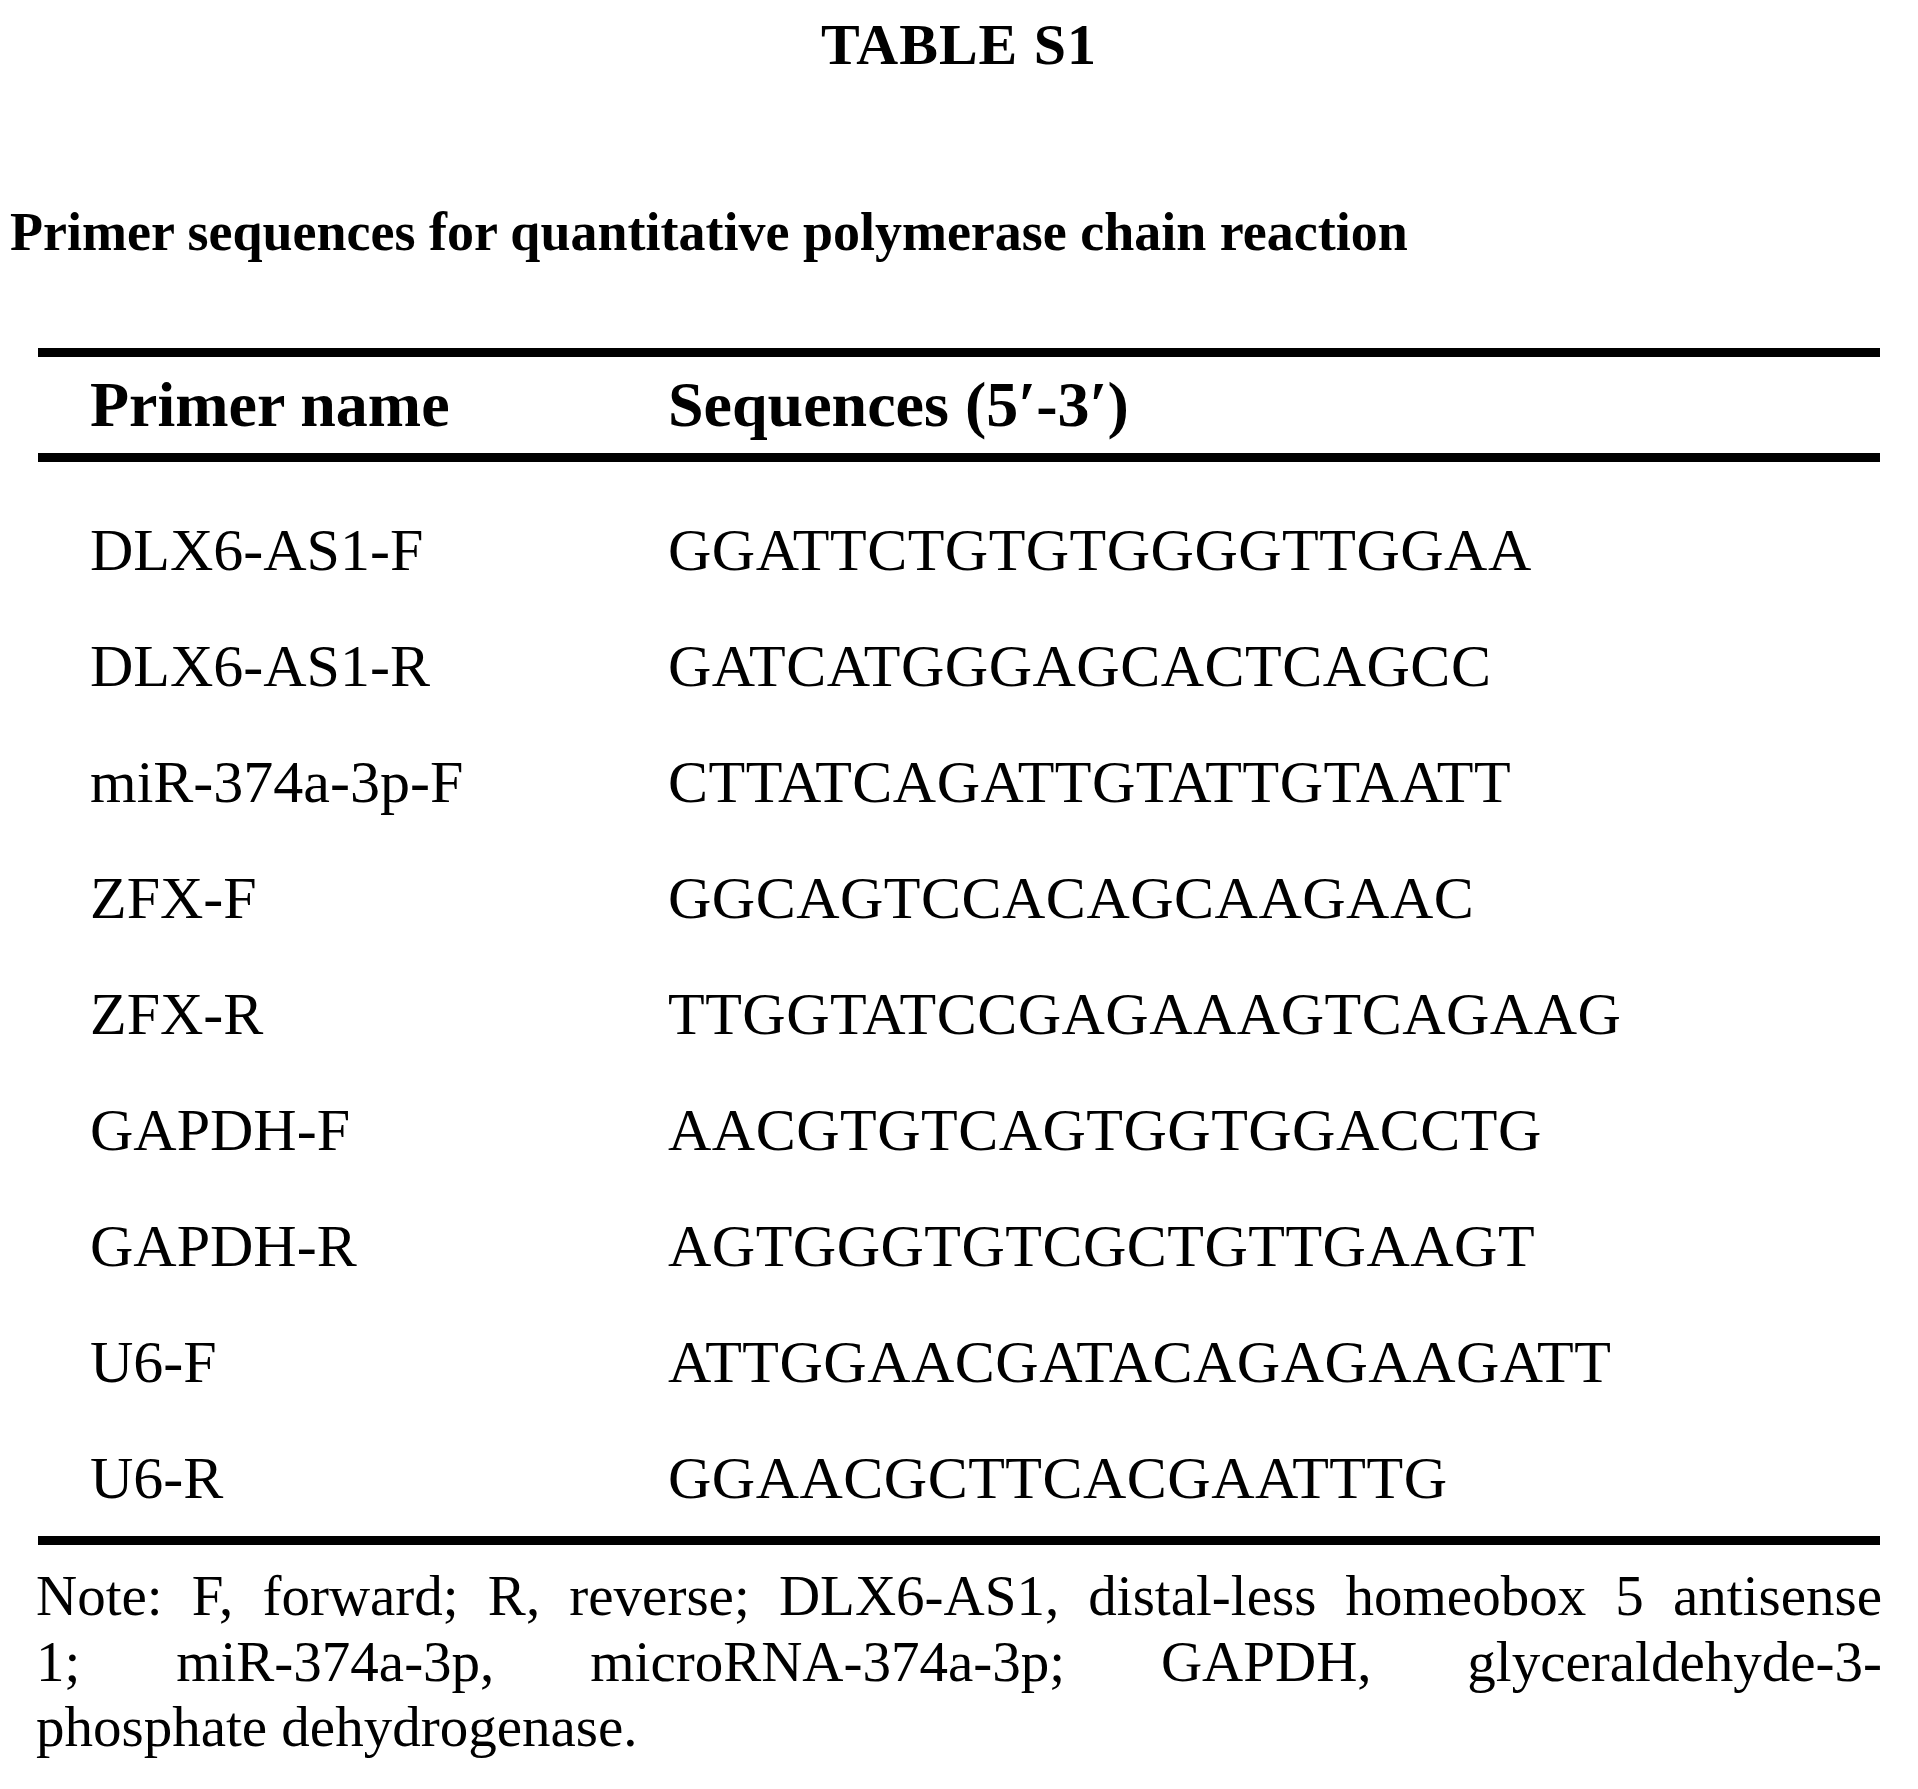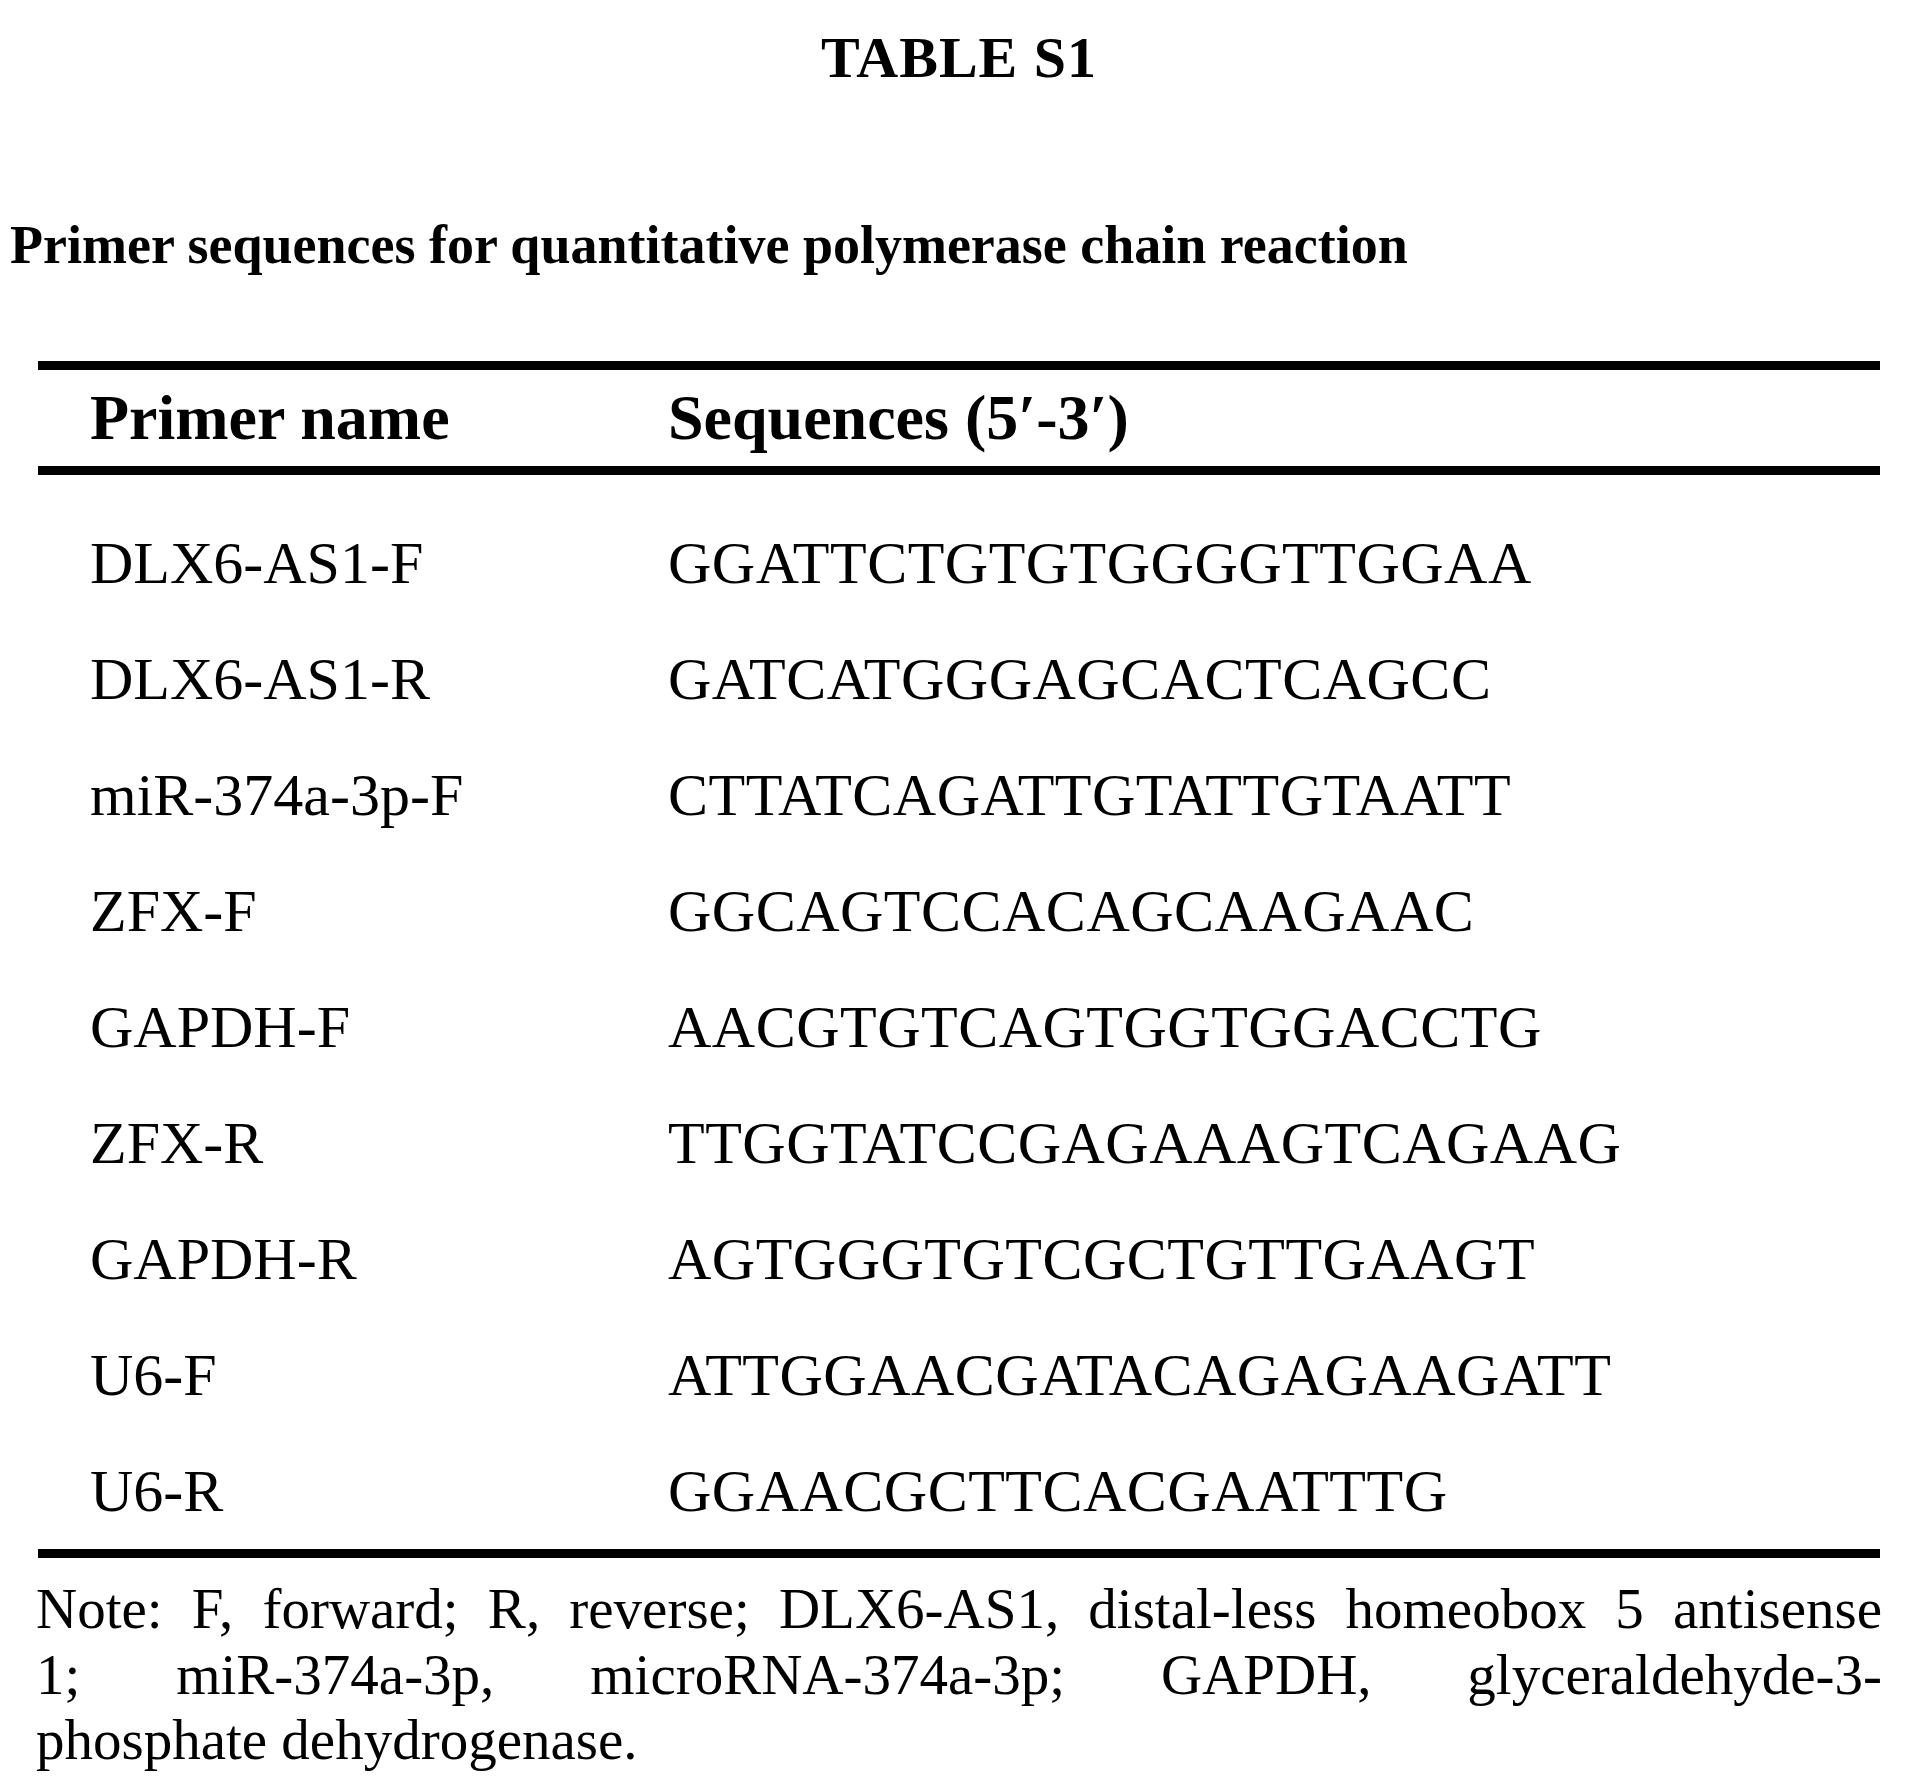--- a/index.html
+++ b/index.html
@@ -11,21 +11,21 @@
     width: 1918px;
     height: 1789px;
     color: #000000;
     font-family: "Liberation Serif", "DejaVu Serif", serif;
     overflow: hidden;
   }
   .table-label {
     font-size: 58px;
     font-weight: bold;
     text-align: center;
-    padding-top: 25px;
+    padding-top: 12px;
     line-height: 1.15;
     letter-spacing: 1px;
   }
   .doc-title {
     font-size: 54px;
     font-weight: bold;
     line-height: 1.15;
     margin-top: 122px;
     padding: 0 10px;
     white-space: nowrap;
@@ -106,27 +106,27 @@
         <div class="col-name">miR-374a-3p-F</div>
         <div class="col-seq seq">CTTATCAGATTGTATTGTAATT</div>
       </div>
 
       <div class="trow">
         <div class="col-name">ZFX-F</div>
         <div class="col-seq seq">GGCAGTCCACAGCAAGAAC</div>
       </div>
 
       <div class="trow">
-        <div class="col-name">GAPDH-F</div>
-        <div class="col-seq seq">AACGTGTCAGTGGTGGACCTG</div>
+        <div class="col-name">ZFX-R</div>
+        <div class="col-seq seq">TTGGTATCCGAGAAAGTCAGAAG</div>
       </div>
 
       <div class="trow">
-        <div class="col-name">ZFX-R</div>
-        <div class="col-seq seq">TTGGTATCCGAGAAAGTCAGAAG</div>
+        <div class="col-name">GAPDH-F</div>
+        <div class="col-seq seq">AACGTGTCAGTGGTGGACCTG</div>
       </div>
 
       <div class="trow">
         <div class="col-name">GAPDH-R</div>
         <div class="col-seq seq">AGTGGGTGTCGCTGTTGAAGT</div>
       </div>
 
       <div class="trow">
         <div class="col-name">U6-F</div>
         <div class="col-seq seq">ATTGGAACGATACAGAGAAGATT</div>

